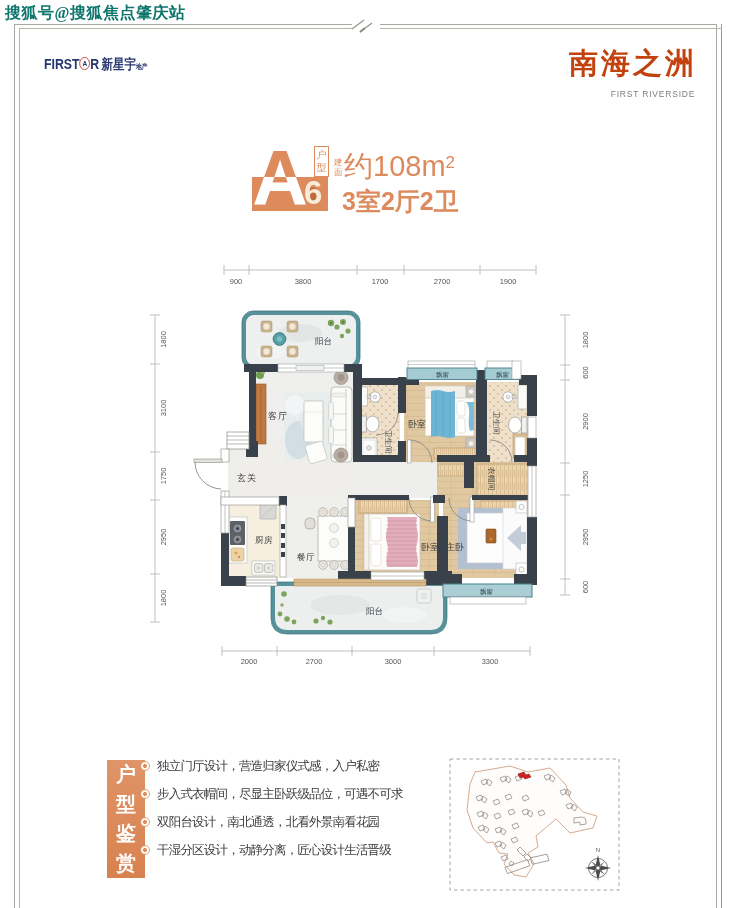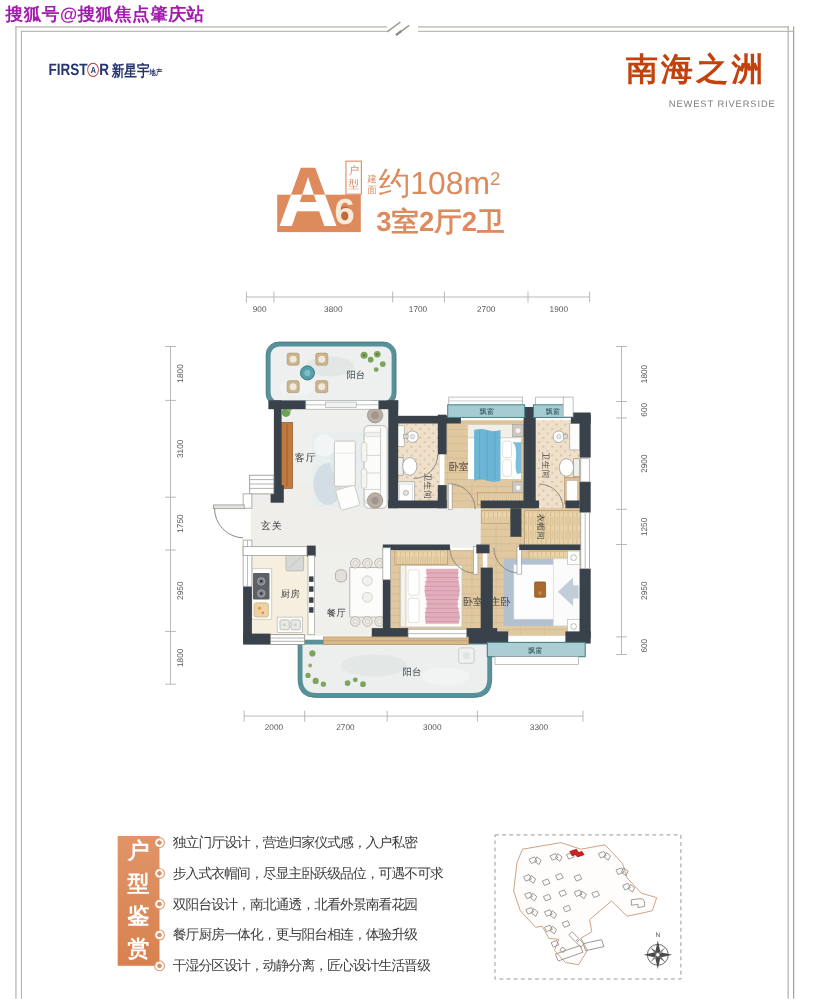--- a/index.html
+++ b/index.html
@@ -19,29 +19,29 @@
 <div class="abs" style="left:19px;top:28px;width:333px;height:1px;background:#b5b5ad;"></div>
 <div class="abs" style="left:380px;top:24px;width:337px;height:1px;background:#a9a9a1;"></div>
 <div class="abs" style="left:380px;top:28px;width:342px;height:1px;background:#b5b5ad;"></div>
 
 <svg class="abs" style="left:348px;top:16px;" width="36" height="20" viewBox="0 0 36 20">
   <path d="M4 13 L16 4" fill="none" stroke="#9a9a92" stroke-width="1.4"></path>
   <path d="M12 16 L24 7" fill="none" stroke="#9a9a92" stroke-width="1.4"></path>
   <path d="M12 16 L17 12" fill="none" stroke="#8a8a82" stroke-width="2"></path>
 </svg>
 
-<div class="abs" style="left:5px;top:3px;font-size:16px;font-weight:bold;color:#a21caf;letter-spacing:0.5px;text-shadow:-1px -1px 0 #fff,1px -1px 0 #fff,-1px 1px 0 #fff,1px 1px 0 #fff,0 0 2px #fff;">搜狐号@搜狐焦点肇庆站</div>
+<div class="abs" style="left:5px;top:3px;font-size:16px;font-weight:bold;color:#0f766e;letter-spacing:0.5px;text-shadow:-1px -1px 0 #fff,1px -1px 0 #fff,-1px 1px 0 #fff,1px 1px 0 #fff,0 0 2px #fff;font-family:Liberation Serif, serif;">搜狐号@搜狐焦点肇庆站</div>
 
 <div class="abs" style="left:44px;top:56px;height:16px;color:#25356d;white-space:nowrap;transform:scaleX(0.82);transform-origin:left top;">
   <span style="font-size:15px;font-weight:bold;letter-spacing:0px;vertical-align:top;line-height:16px;">FIRST</span><span style="display:inline-block;vertical-align:top;margin:1px 0 0 0;width:11px;height:11px;border:1.4px solid #c0392b;border-radius:50%;text-align:center;line-height:11px;font-size:8px;font-weight:bold;color:#25356d;">A</span><span style="font-size:15px;font-weight:bold;vertical-align:top;line-height:16px;">R</span><span style="font-size:14px;font-weight:bold;vertical-align:top;line-height:17px;margin-left:3px;">新星宇</span><span style="font-size:7px;font-weight:bold;vertical-align:top;line-height:21px;">地产</span>
 </div>
 
 <div class="abs" style="left:568px;top:44px;width:130px;text-align:center;">
   <div style="font-size:29px;color:#c2410c;letter-spacing:3px;font-weight:bold;white-space:nowrap;">南海之洲</div>
-  <div style="font-size:8.5px;color:#7d7d7d;letter-spacing:0.8px;margin-top:5px;margin-left:40px;white-space:nowrap;">NEWEST RIVERSIDE</div>
+  <div style="font-size:8.5px;color:#7d7d7d;letter-spacing:0.8px;margin-top:5px;margin-left:40px;white-space:nowrap;">FIRST RIVERSIDE</div>
 </div>
 
 <svg class="abs" style="left:245px;top:138px;" width="240" height="82" viewBox="0 0 240 82">
   <defs>
     <clipPath id="clipTop">
         <rect x="0" y="0" width="90" height="39"></rect>
       </clipPath>
     <clipPath id="clipBot">
         <rect x="0" y="39" width="90" height="43"></rect>
       </clipPath>
@@ -540,21 +540,20 @@
 <div class="abs" style="left:107px;top:760px;width:38px;height:118px;background:linear-gradient(180deg,#e09467,#d8814f);color:#fff;text-align:center;font-size:20px;font-weight:bold;line-height:29.5px;">户<br>型<br>鉴<br>赏</div>
 
 <div class="abs" style="left:140px;top:752px;font-size:12.5px;color:#3b3b3b;letter-spacing:-0.8px;">
 
   <div style="height:28px;line-height:28px;white-space:nowrap;"><span style="display:inline-block;width:8px;height:8px;border:1.8px solid #dd9368;border-radius:50%;background:radial-gradient(circle,#d98a5c 1.8px,#fff 2.2px);margin-right:7px;vertical-align:-1px;opacity:0.92;"></span>独立门厅设计，营造归家仪式感，入户私密</div>
 
   <div style="height:28px;line-height:28px;white-space:nowrap;"><span style="display:inline-block;width:8px;height:8px;border:1.8px solid #dd9368;border-radius:50%;background:radial-gradient(circle,#d98a5c 1.8px,#fff 2.2px);margin-right:7px;vertical-align:-1px;opacity:0.92;"></span>步入式衣帽间，尽显主卧跃级品位，可遇不可求</div>
 
   <div style="height:28px;line-height:28px;white-space:nowrap;"><span style="display:inline-block;width:8px;height:8px;border:1.8px solid #dd9368;border-radius:50%;background:radial-gradient(circle,#d98a5c 1.8px,#fff 2.2px);margin-right:7px;vertical-align:-1px;opacity:0.92;"></span>双阳台设计，南北通透，北看外景南看花园</div>
 
-  <div style="height:28px;line-height:28px;white-space:nowrap;"><span style="display:inline-block;width:8px;height:8px;border:1.8px solid #dd9368;border-radius:50%;background:radial-gradient(circle,#d98a5c 1.8px,#fff 2.2px);margin-right:7px;vertical-align:-1px;opacity:0.92;"></span>餐厅厨房一体化，更与阳台相连，体验升级</div>
 
   <div style="height:28px;line-height:28px;white-space:nowrap;"><span style="display:inline-block;width:8px;height:8px;border:1.8px solid #dd9368;border-radius:50%;background:radial-gradient(circle,#d98a5c 1.8px,#fff 2.2px);margin-right:7px;vertical-align:-1px;opacity:0.92;"></span>干湿分区设计，动静分离，匠心设计生活晋级</div>
 </div>
 
 <svg class="abs" style="left:448px;top:755px;" width="175" height="140" viewBox="0 0 175 140" font-family="'Liberation Sans',sans-serif">
 
   <rect x="2" y="4" width="169" height="131" fill="#ffffff" stroke="#9a9a9a" stroke-width="0.9" stroke-dasharray="3.5,3"></rect>
 
   <path d="M27 17 L62 11 L80 17 L102 13 L118 30 L122 43 L135 57 L149 61 L145 73 L122 78 L112 68 L108 64 L88 81 L90 92 L80 98 L86 109 L78 122 L66 120 L56 109 L60 99 L51 98 L45 87 L39 88 L25 73 L19 55 L22 29 Z" fill="#fffdfb" stroke="#cfa183" stroke-width="0.9"></path>
 

